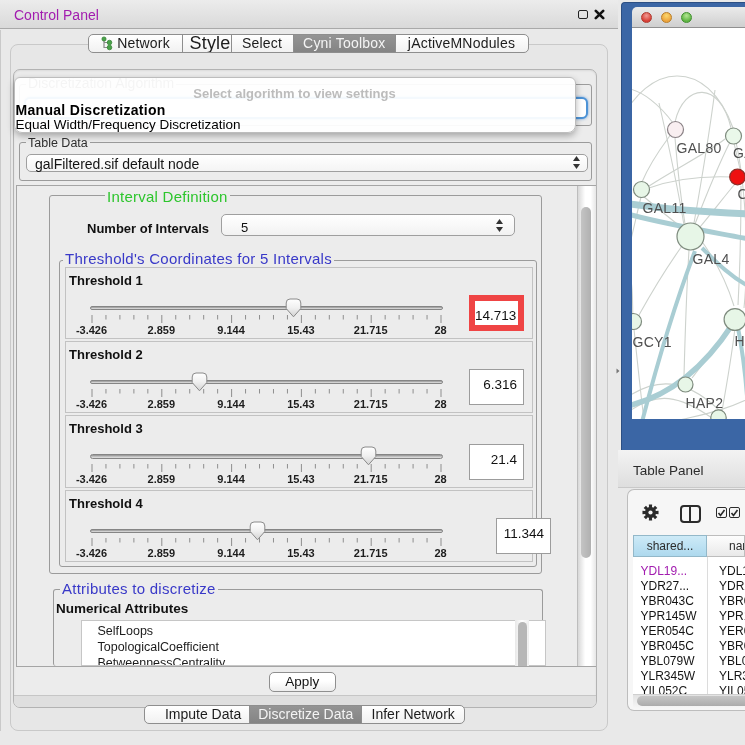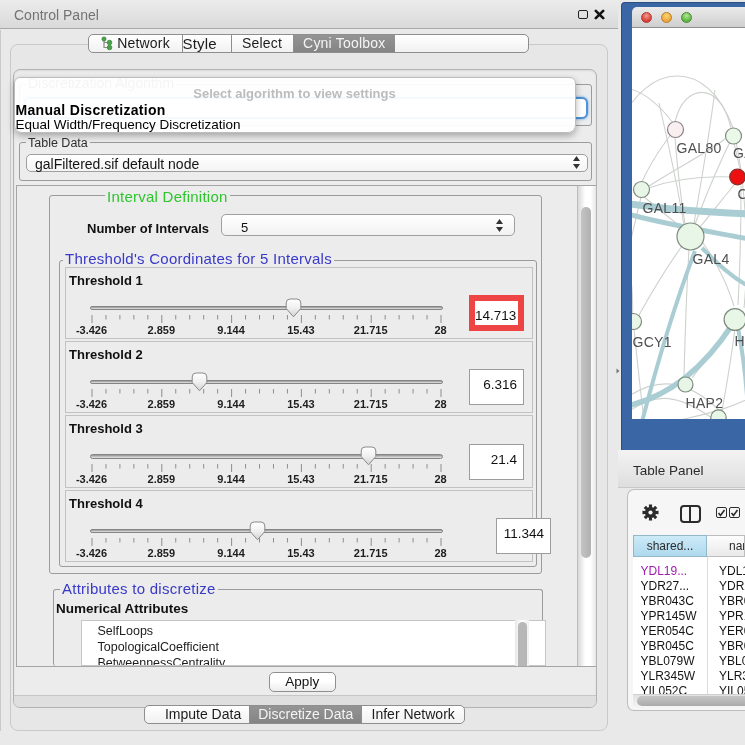--- a/index.html
+++ b/index.html
@@ -1,20 +1,20 @@
 <!DOCTYPE html>
 <html><head><meta charset="utf-8"><style>
 * { margin:0; padding:0; box-sizing:border-box; }
 html,body { width:745px; height:745px; }
 body { font-family:"Liberation Sans", sans-serif; background:#e9e9e9; position:relative; overflow:hidden; }
 .abs { position:absolute; }
 </style></head><body>
 
 <div class="abs" style="left:0;top:0;width:618px;height:29px;background:linear-gradient(#ececec,#d9d9d9);border-bottom:1px solid #a9a9a9;"></div>
-<div class="abs" style="left:14px;top:7px;font-size:14px;color:#737373;">Control Panel</div>
+<div class="abs" style="left:14px;top:7px;font-size:14px;color:#a21caf;">Control Panel</div>
 <div class="abs" style="left:578px;top:9.5px;width:9.5px;height:9.5px;border:1.5px solid #222;border-radius:2px;"></div>
 <svg class="abs" style="left:594px;top:9px;" width="11" height="11">
     <path d="M1.8 1.8 L9.2 9.2 M9.2 1.8 L1.8 9.2" stroke="#111" stroke-width="2.6" stroke-linecap="round"></path>
   </svg>
 <div class="abs" style="left:0;top:30px;width:618px;height:701px;background:#e9e9e9;border-left:1px solid #c9c9c9;"></div>
 <div class="abs" style="left:9.5px;top:44px;width:598px;height:687px;background:#e7e7e7;border:1px solid #c9c9c9;border-radius:8px;"></div>
 <div class="abs" style="left:12.5px;top:69px;width:584.5px;height:638.5px;background:#ececec;border:1px solid #b3b3b3;border-radius:7px;box-shadow:inset 0 1px 2px rgba(0,0,0,0.08);"></div>
 <div class="abs" style="left:13.5px;top:695px;width:582.5px;height:12px;background:#dfdfdf;border-top:1px solid #c6c6c6;border-radius:0 0 6px 6px;"></div>
 <div class="abs" style="left:19px;top:83.5px;width:573px;height:42px;border:1px solid #9b9b9b;border-radius:3px;"></div>
 <div class="abs" style="left:26px;top:74.5px;font-size:14px;color:#4a4a4a;background:#ececec;padding:0 2px;">Discretization Algorithm</div>
@@ -255,23 +255,24 @@
     <div style="width:117.0px;border-left:1px solid #8e8e8e;background:linear-gradient(#949494,#848484);color:#f4f4f4;text-align:center;font-size:14.0px;line-height:17.5px;">Discretize Data</div>
     <div style="width:107.0px;border-left:1px solid #8e8e8e;color:#1c1c1c;text-align:center;font-size:14.0px;line-height:17.5px;">Infer Network</div>
   </div>
 <div class="abs" style="left:87.5px;top:33.5px;width:441px;height:19px;border:1px solid #8e8e8e;border-radius:5px;overflow:hidden;display:flex;background:linear-gradient(#ffffff,#f1f1f1);">
     <div style="width:93.0px;color:#1c1c1c;text-align:center;font-size:14px;letter-spacing:0.2px;line-height:17.5px;"><svg width="13" height="15" style="vertical-align:-3px;margin-right:4px;">
         <path d="M4 3.5 L4 12 M4 6.5 L8.5 6.5 M4 11.5 L8.5 11.5" stroke="#8a8a8a" stroke-width="1.2" fill="none"></path>
         <circle cx="4" cy="3" r="2.1" fill="#4aa34a" stroke="#2e7d2e" stroke-width="0.7"></circle>
         <circle cx="9.5" cy="6.5" r="2.3" fill="#4aa34a" stroke="#2e7d2e" stroke-width="0.7"></circle>
         <circle cx="9.5" cy="11.5" r="2.3" fill="#4aa34a" stroke="#2e7d2e" stroke-width="0.7"></circle>
       </svg>Network</div>
-    <div style="width:49.0px;border-left:1px solid #8e8e8e;color:#1c1c1c;text-align:left;font-size:15px;letter-spacing:0.2px;line-height:17.5px;">Style</div>
+    <div style="width:49.0px;border-left:1px solid #8e8e8e;color:#1c1c1c;text-align:right;font-size:18px;letter-spacing:0.2px;line-height:17.5px;">Style</div>
     <div style="width:62.0px;border-left:1px solid #8e8e8e;color:#1c1c1c;text-align:center;font-size:14px;letter-spacing:0.2px;line-height:17.5px;">Select</div>
     <div style="width:102.5px;border-left:1px solid #8e8e8e;background:linear-gradient(#949494,#848484);color:#f4f4f4;text-align:center;font-size:14px;letter-spacing:0.2px;line-height:17.5px;">Cyni Toolbox</div>
+    <div style="width:132.0px;border-left:1px solid #8e8e8e;color:#1c1c1c;text-align:center;font-size:14px;letter-spacing:0.2px;line-height:17.5px;">jActiveMNodules</div>
   </div>
 <div class="abs" style="left:13.5px;top:77px;width:562.5px;height:56px;background:rgba(255,255,255,0.94);border:1px solid #bdbdbd;border-radius:6px 6px 8px 8px;box-shadow:0 3px 7px rgba(0,0,0,0.3);"></div>
 <div class="abs" style="left:13.5px;top:85.5px;width:562px;text-align:center;font-size:13px;font-weight:bold;color:#bcbcbc;">Select algorithm to view settings</div>
 <div class="abs" style="left:15.5px;top:101.5px;font-size:14px;letter-spacing:0.3px;font-weight:bold;color:#000;">Manual Discretization</div>
 <div class="abs" style="left:15.5px;top:116.5px;font-size:13.5px;color:#000;">Equal Width/Frequency Discretization</div>
 <div class="abs" style="left:618px;top:0;width:127px;height:745px;background:#e9e9e9;"></div>
 <div class="abs" style="left:620.5px;top:2px;width:124.5px;height:448px;background:#3b66a5;border-top:1px solid #2c4f83;border-left:1px solid #2c4f83;border-radius:4px 0 0 0;"></div>
 <div class="abs" style="left:631.5px;top:6.5px;width:113.5px;height:21px;background:linear-gradient(#ebebeb,#cfcfcf);border-bottom:1px solid #909090;border-radius:5px 0 0 0;"></div>
 <div class="abs" style="left:641.0px;top:11.6px;width:11px;height:11px;border-radius:50%;background:radial-gradient(circle at 50% 30%, #f09a93, #d83e34 70%);border:0.8px solid #ad3a30;"></div>
 <div class="abs" style="left:661.0px;top:11.6px;width:11px;height:11px;border-radius:50%;background:radial-gradient(circle at 50% 30%, #fbd86e, #eda33b 70%);border:0.8px solid #b87e27;"></div>

